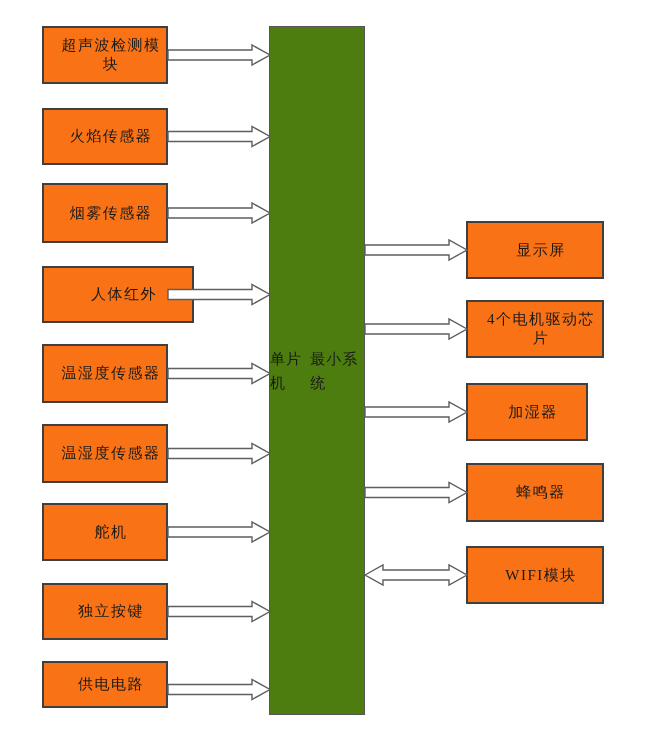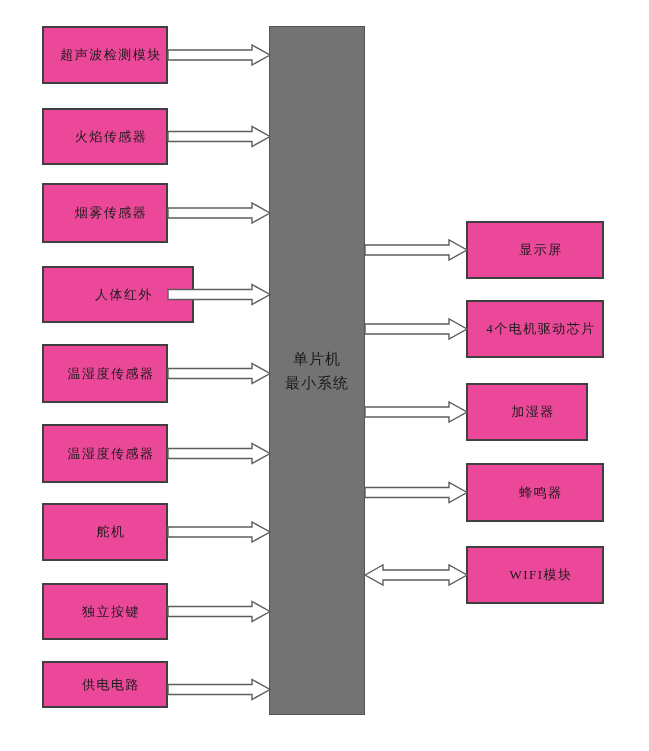--- a/index.html
+++ b/index.html
@@ -8,35 +8,35 @@
     width:649px;height:751px;
     background:var(--bg,#fff);
     font-family:"Liberation Serif","DejaVu Serif",serif;
     color:var(--text,#1a1a1a);
     overflow:hidden;
   }
   .module-box{
     position:absolute;
     box-sizing:border-box;
     border:2px solid var(--box-border,#3f3f3f);
-    background:#ec4899;
+    background:#f97316;
     display:flex;align-items:center;justify-content:center;
-    font-size:13px;
+    font-size:15px;
     letter-spacing:1.5px;
     text-align:center;
     z-index:2;
     padding-left:12px;
   }
   .center-box{
     position:absolute;
     left:269px;top:26px;width:96px;height:689px;
     box-sizing:border-box;
     border:1.5px solid var(--center-border,#555);
-    background:#737373;
-    display:flex;flex-direction:column;align-items:center;justify-content:center;
+    background:#4d7c0f;
+    display:flex;flex-direction:row;align-items:center;justify-content:center;
     font-size:15px;line-height:24px;
     letter-spacing:1px;
     z-index:1;
   }
   .arrow-layer{
     position:absolute;left:0;top:0;width:649px;height:751px;
     z-index:3;
     pointer-events:none;
   }
 </style>

